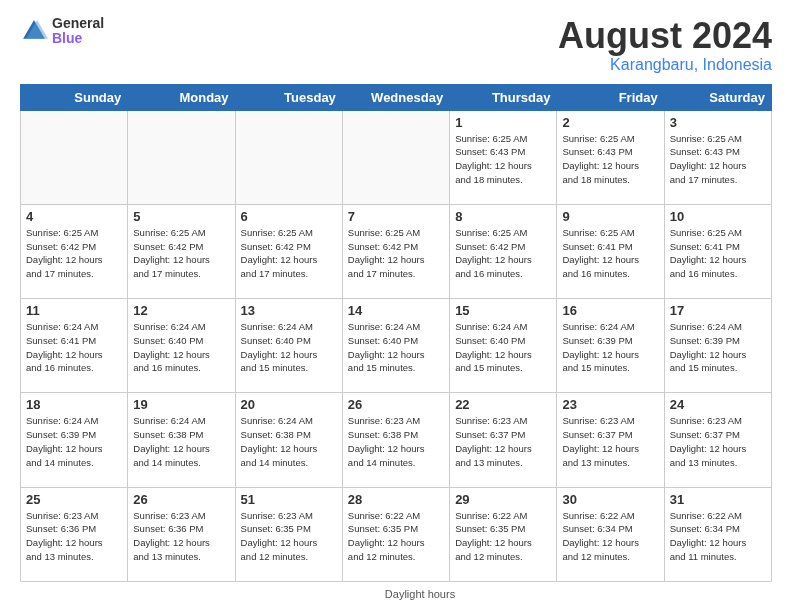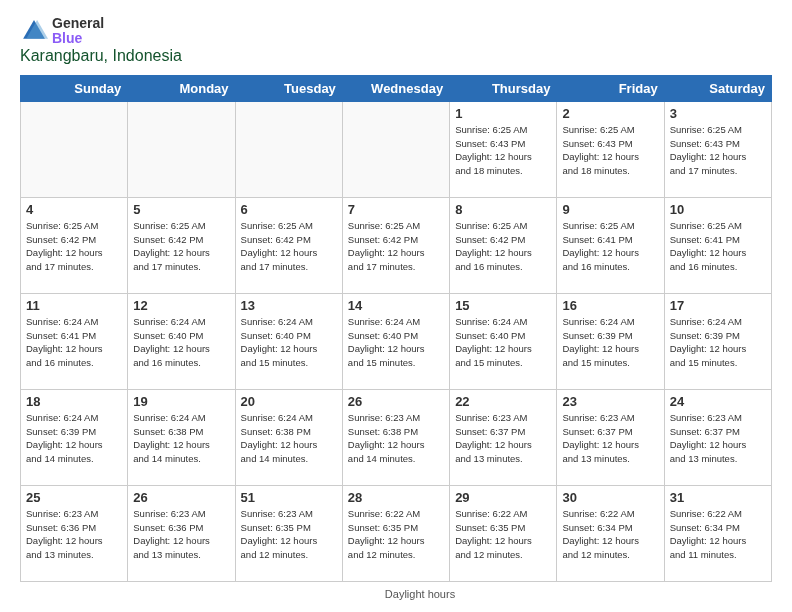--- a/index.html
+++ b/index.html
@@ -15,21 +15,20 @@
       height: 612px;
       padding: 16px 20px 12px 20px;
       display: flex;
       flex-direction: column;
     }
     .header {
       display: flex;
       justify-content: space-between;
       align-items: flex-start;
       margin-bottom: 10px;
-      flex-direction: column;
     }
     .logo {
       display: flex;
       align-items: center;
       gap: 4px;
     }
     .logo-text {
       display: flex;
       flex-direction: column;
       font-size: 14px;
@@ -46,21 +45,21 @@
       text-align: right;
     }
     .main-title {
       font-size: 36px;
       font-weight: bold;
       color: #333;
       line-height: 1.1;
     }
     .subtitle {
       font-size: 16px;
-      color: #14532d;
+      color: #3b82f6;
     }
     .calendar {
       flex: 1;
       border: 1px solid #ccc;
       border-collapse: collapse;
       width: 100%;
       table-layout: fixed;
     }
     .calendar th {
       background-color: #2a6db5;
@@ -110,20 +109,21 @@
       <svg class="logo-icon" viewBox="0 0 36 36">
         <polygon points="18,4 32,28 4,28" fill="#2a6db5"></polygon>
         <polygon points="22,4 36,28 8,28" fill="#5a9fd4" opacity="0.5"></polygon>
       </svg>
       <div class="logo-text">
         <span>General</span>
         <span>Blue</span>
       </div>
     </div>
     <div class="title-section">
+      <div class="main-title">August 2024</div>
       <div class="subtitle">Karangbaru, Indonesia</div>
     </div>
   </div>
 
   <table class="calendar">
     <thead>
       <tr id="header-row">
           <th>Sunday</th>
           <th>Monday</th>
           <th>Tuesday</th>

